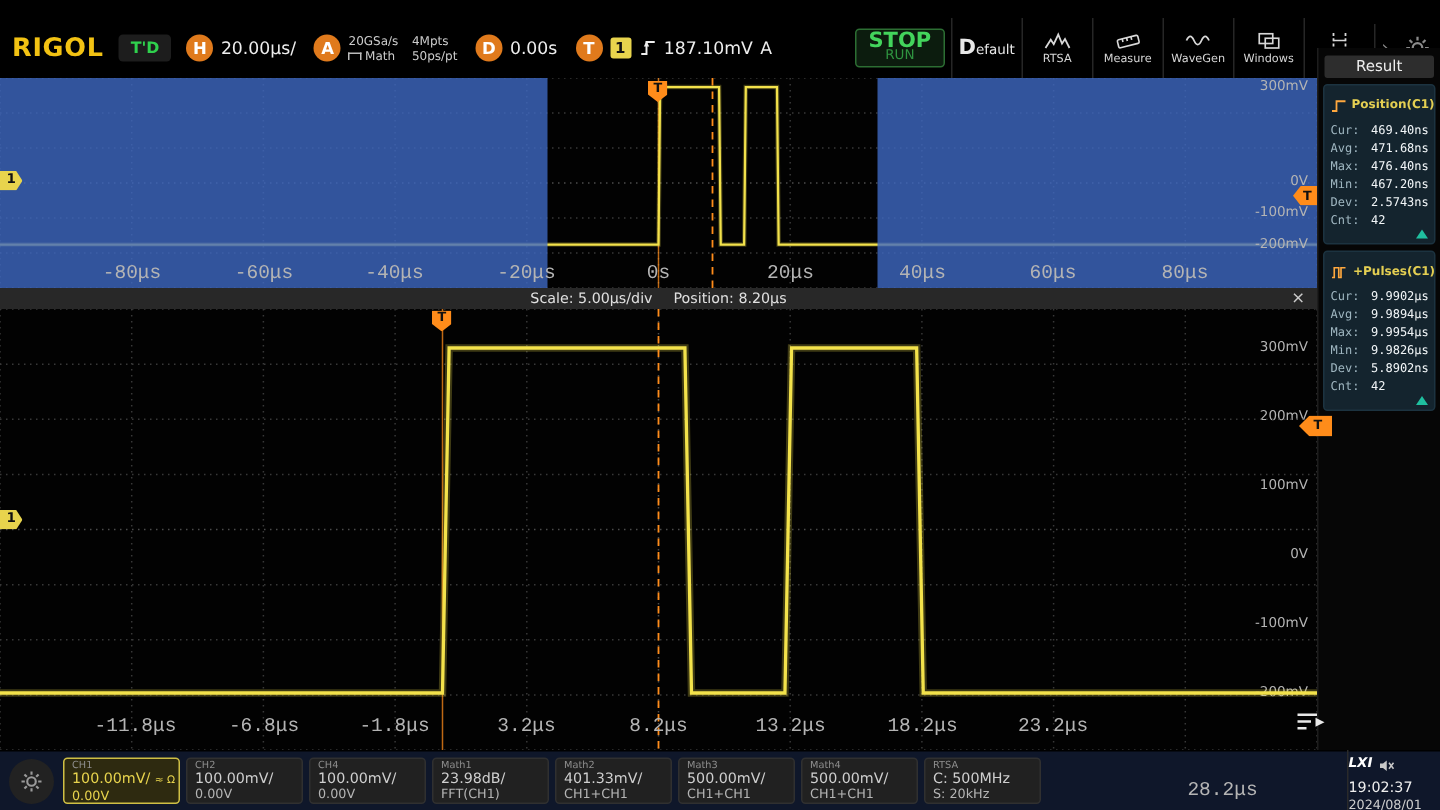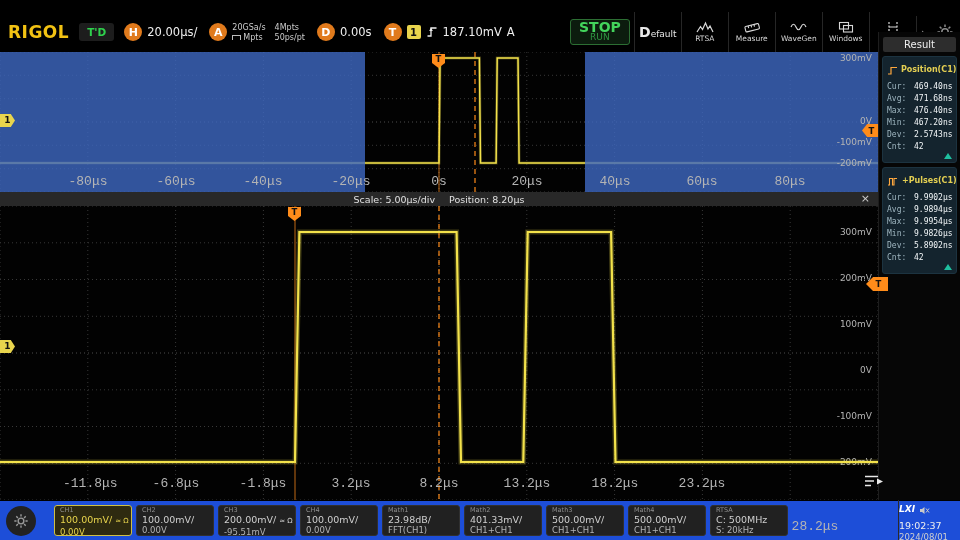--- a/index.html
+++ b/index.html
@@ -68,21 +68,21 @@
   .r-title{margin:5px 4px 4px;background:#2d2d2d;border-radius:2px;text-align:center;font-size:10px;color:#eee;padding:2px 0;}
   .mcard{position:relative;margin:4px 3px;background:#14242e;border-radius:3px;padding:3px 4px 9px;border:1px solid #1c3340;}
   .mhead{display:flex;align-items:center;gap:3px;margin-bottom:2px;}
   .mname{font-size:8px;font-weight:bold;color:#e4cf52;white-space:nowrap;}
   .mrow{display:flex;font-size:8px;line-height:12px;font-family:"DejaVu Sans Mono",monospace;}
   .ml{color:#9fb6c0;width:27px;flex:none;}
   .mv{color:#f2f6f8;white-space:nowrap;}
   .corner{position:absolute;right:4px;bottom:3px;width:0;height:0;border-left:4px solid transparent;border-right:4px solid transparent;border-bottom:6px solid #1fbf9f;}
 
   
-  #bottom{position:absolute;left:0;top:500px;width:960px;height:40px;background:#1d4ed8;display:flex;align-items:center;box-sizing:border-box;padding:0 6px;gap:16px;border-top:1px solid #000;}
+  #bottom{position:absolute;left:0;top:500px;width:960px;height:40px;background:#0f172a;display:flex;align-items:center;box-sizing:border-box;padding:0 6px;gap:4px;border-top:1px solid #000;}
   .gear-btn{width:30px;height:30px;border-radius:50%;background:#222;display:flex;align-items:center;justify-content:center;margin-right:2px;flex:none;cursor:pointer;}
   .chbox{width:78px;height:31px;background:#212121;border:1px solid #303030;border-radius:3px;box-sizing:border-box;padding:1px 0 0 5px;position:relative;overflow:hidden;flex:none;cursor:pointer;}
   .chbox .tag{font-size:6.5px;color:#8f8f8f;line-height:7px;}
   .chbox .l1{font-size:9.5px;color:#cfcfcf;line-height:11px;white-space:nowrap;}
   .chbox .l2{font-size:8.5px;color:#b5b5b5;line-height:10px;white-space:nowrap;}
   .chbox.active{background:#2e2a10;border-color:#cfbf45;}
   .chbox.active .l1,.chbox.active .l2{color:#e8d44d;}
   .ch-ic{font-size:7px;margin-left:3px;}
   #clock{margin-left:auto;margin-right:6px;display:flex;flex-direction:column;align-items:flex-start;gap:1px;border-left:1px solid #2a2a2a;}
   .lxi-row{display:flex;align-items:center;gap:4px;}
@@ -102,21 +102,21 @@
     <div class="hgrp">
       <div class="circ">H</div>
       <div class="hval">20.00μs/</div>
     </div>
 
     <div class="hgrp">
       <div class="circ">A</div>
       <div class="acq">
         <span>20GSa/s</span>
         <span>4Mpts</span>
-        <span><i class="pulse-icon"></i><span>Mpts</span></span>
+        <span><i class="pulse-icon"></i><span>Math</span></span>
         <span>50ps/pt</span>
       </div>
     </div>
 
     <div class="hgrp">
       <div class="circ">D</div>
       <div class="hval">0.00s</div>
     </div>
 
     <div class="hgrp">
@@ -390,25 +390,20 @@
           <div class="tag">CH1</div>
           <div class="l1">100.00mV/<span class="ch-ic">≈ Ω</span></div>
           <div class="l2">0.00V</div>
         </div>
         <div class="chbox">
           <div class="tag">CH2</div>
           <div class="l1">100.00mV/</div>
           <div class="l2">0.00V</div>
         </div>
         <div class="chbox">
-          <div class="tag">CH3</div>
-          <div class="l1">200.00mV/<span class="ch-ic">≈ Ω</span></div>
-          <div class="l2">-95.51mV</div>
-        </div>
-        <div class="chbox">
           <div class="tag">CH4</div>
           <div class="l1">100.00mV/</div>
           <div class="l2">0.00V</div>
         </div>
         <div class="chbox">
           <div class="tag">Math1</div>
           <div class="l1">23.98dB/</div>
           <div class="l2">FFT(CH1)</div>
         </div>
         <div class="chbox">

